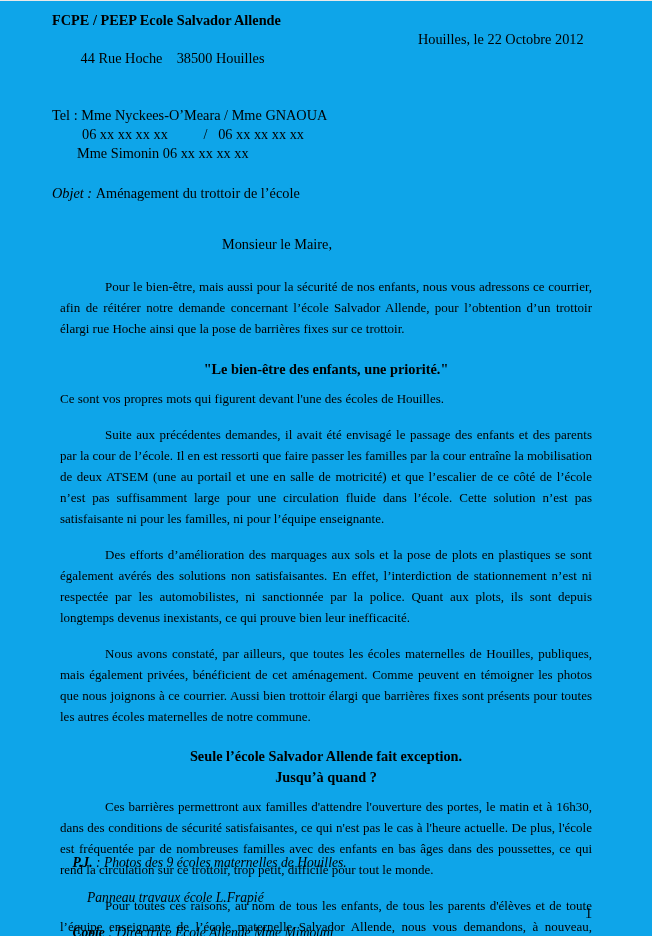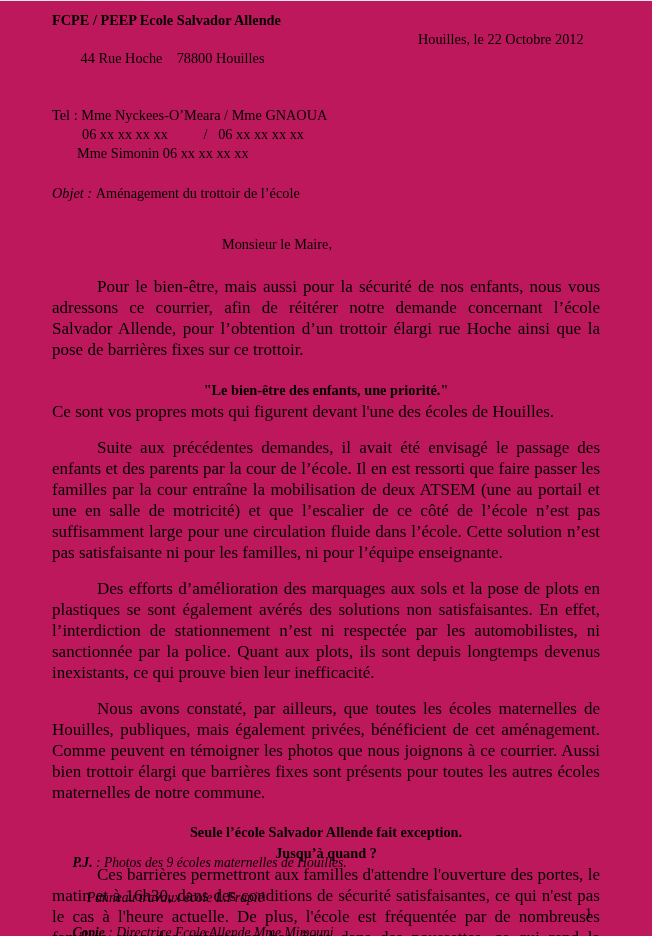--- a/index.html
+++ b/index.html
@@ -14,21 +14,21 @@
     color: #000000;
     overflow: hidden;
     position: relative;
   }
   #page {
     position: relative;
     width: 652px;
     height: 936px;
     box-sizing: border-box;
     padding: 0;
-    background: #be185d;
+    background: #0ea5e9;
   }
   .top-rule {
     position: absolute;
     top: 0; left: 0;
     width: 652px;
     height: 1px;
     background: #e9e9e9;
   }
   .content {
     position: absolute;
@@ -83,22 +83,22 @@
   
   .salutation {
     margin-top: 32px;
     padding-left: 170px;
     font-size: 14.3px;
     line-height: 19px;
   }
 
   
   p.body-par {
-    margin: 0;
-    font-size: 17px;
+    margin: 8px;
+    font-size: 13px;
     line-height: 21px;
     text-align: justify;
     text-indent: 45px;
     hyphens: none;
   }
   p.body-par.first { margin-top: 22px; }
   p.body-par + p.body-par { margin-top: 15px; }
   p.no-indent {
     text-indent: 0;
     text-align: left;
@@ -145,21 +145,21 @@
 
 <div id="page">
 
   <div class="top-rule"></div>
 
   <div class="content">
 
     <div class="header-block">
       <div class="org-line">FCPE / PEEP Ecole Salvador Allende</div>
       <div class="addr-row">
-        <span>44 Rue Hoche    78800 Houilles</span>
+        <span>44 Rue Hoche    38500 Houilles</span>
         <span class="date-line">Houilles, le 22 Octobre 2012</span>
       </div>
       <div class="tel-line">Tel : Mme Nyckees-O’Meara / Mme GNAOUA</div>
       <div class="phone-line">06 xx xx xx xx          /   06 xx xx xx xx</div>
       <div class="simonin-line">Mme Simonin 06 xx xx xx xx</div>
     </div>
 
     <div class="objet-line">
       <span class="objet-label">Objet</span><span class="objet-sep"> : </span><span>Aménagement du trottoir de l’école</span>
     </div>

